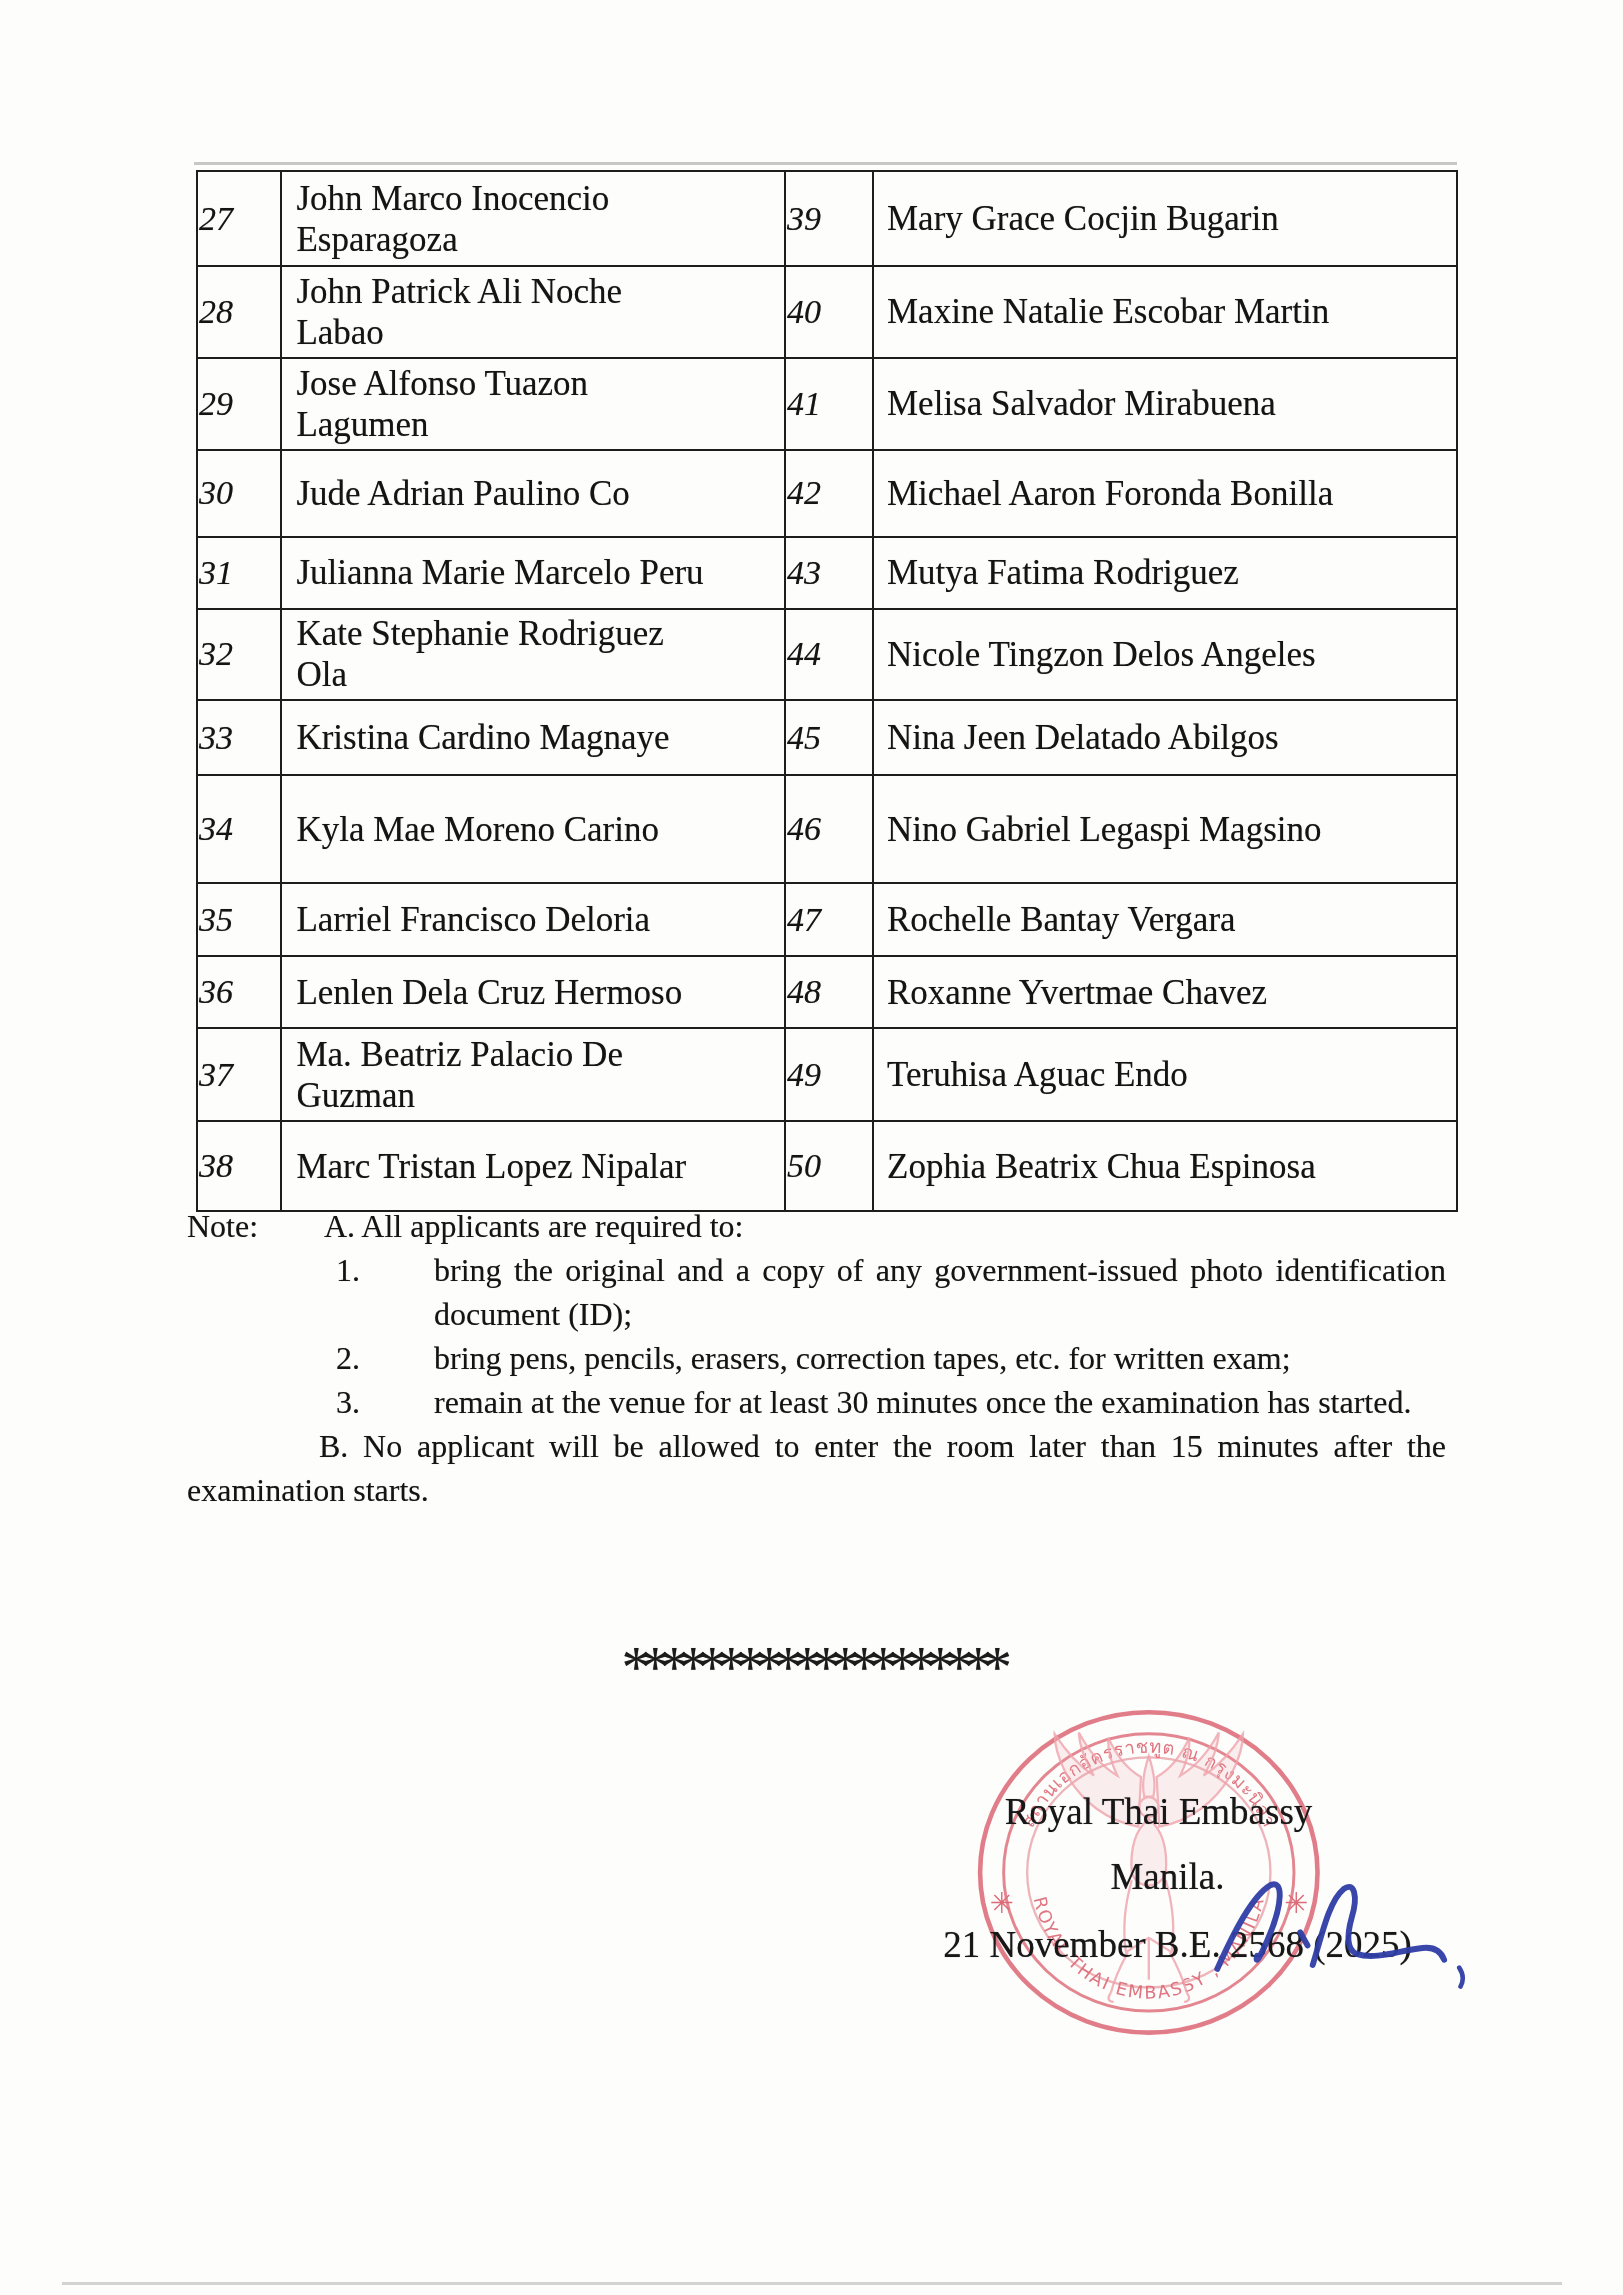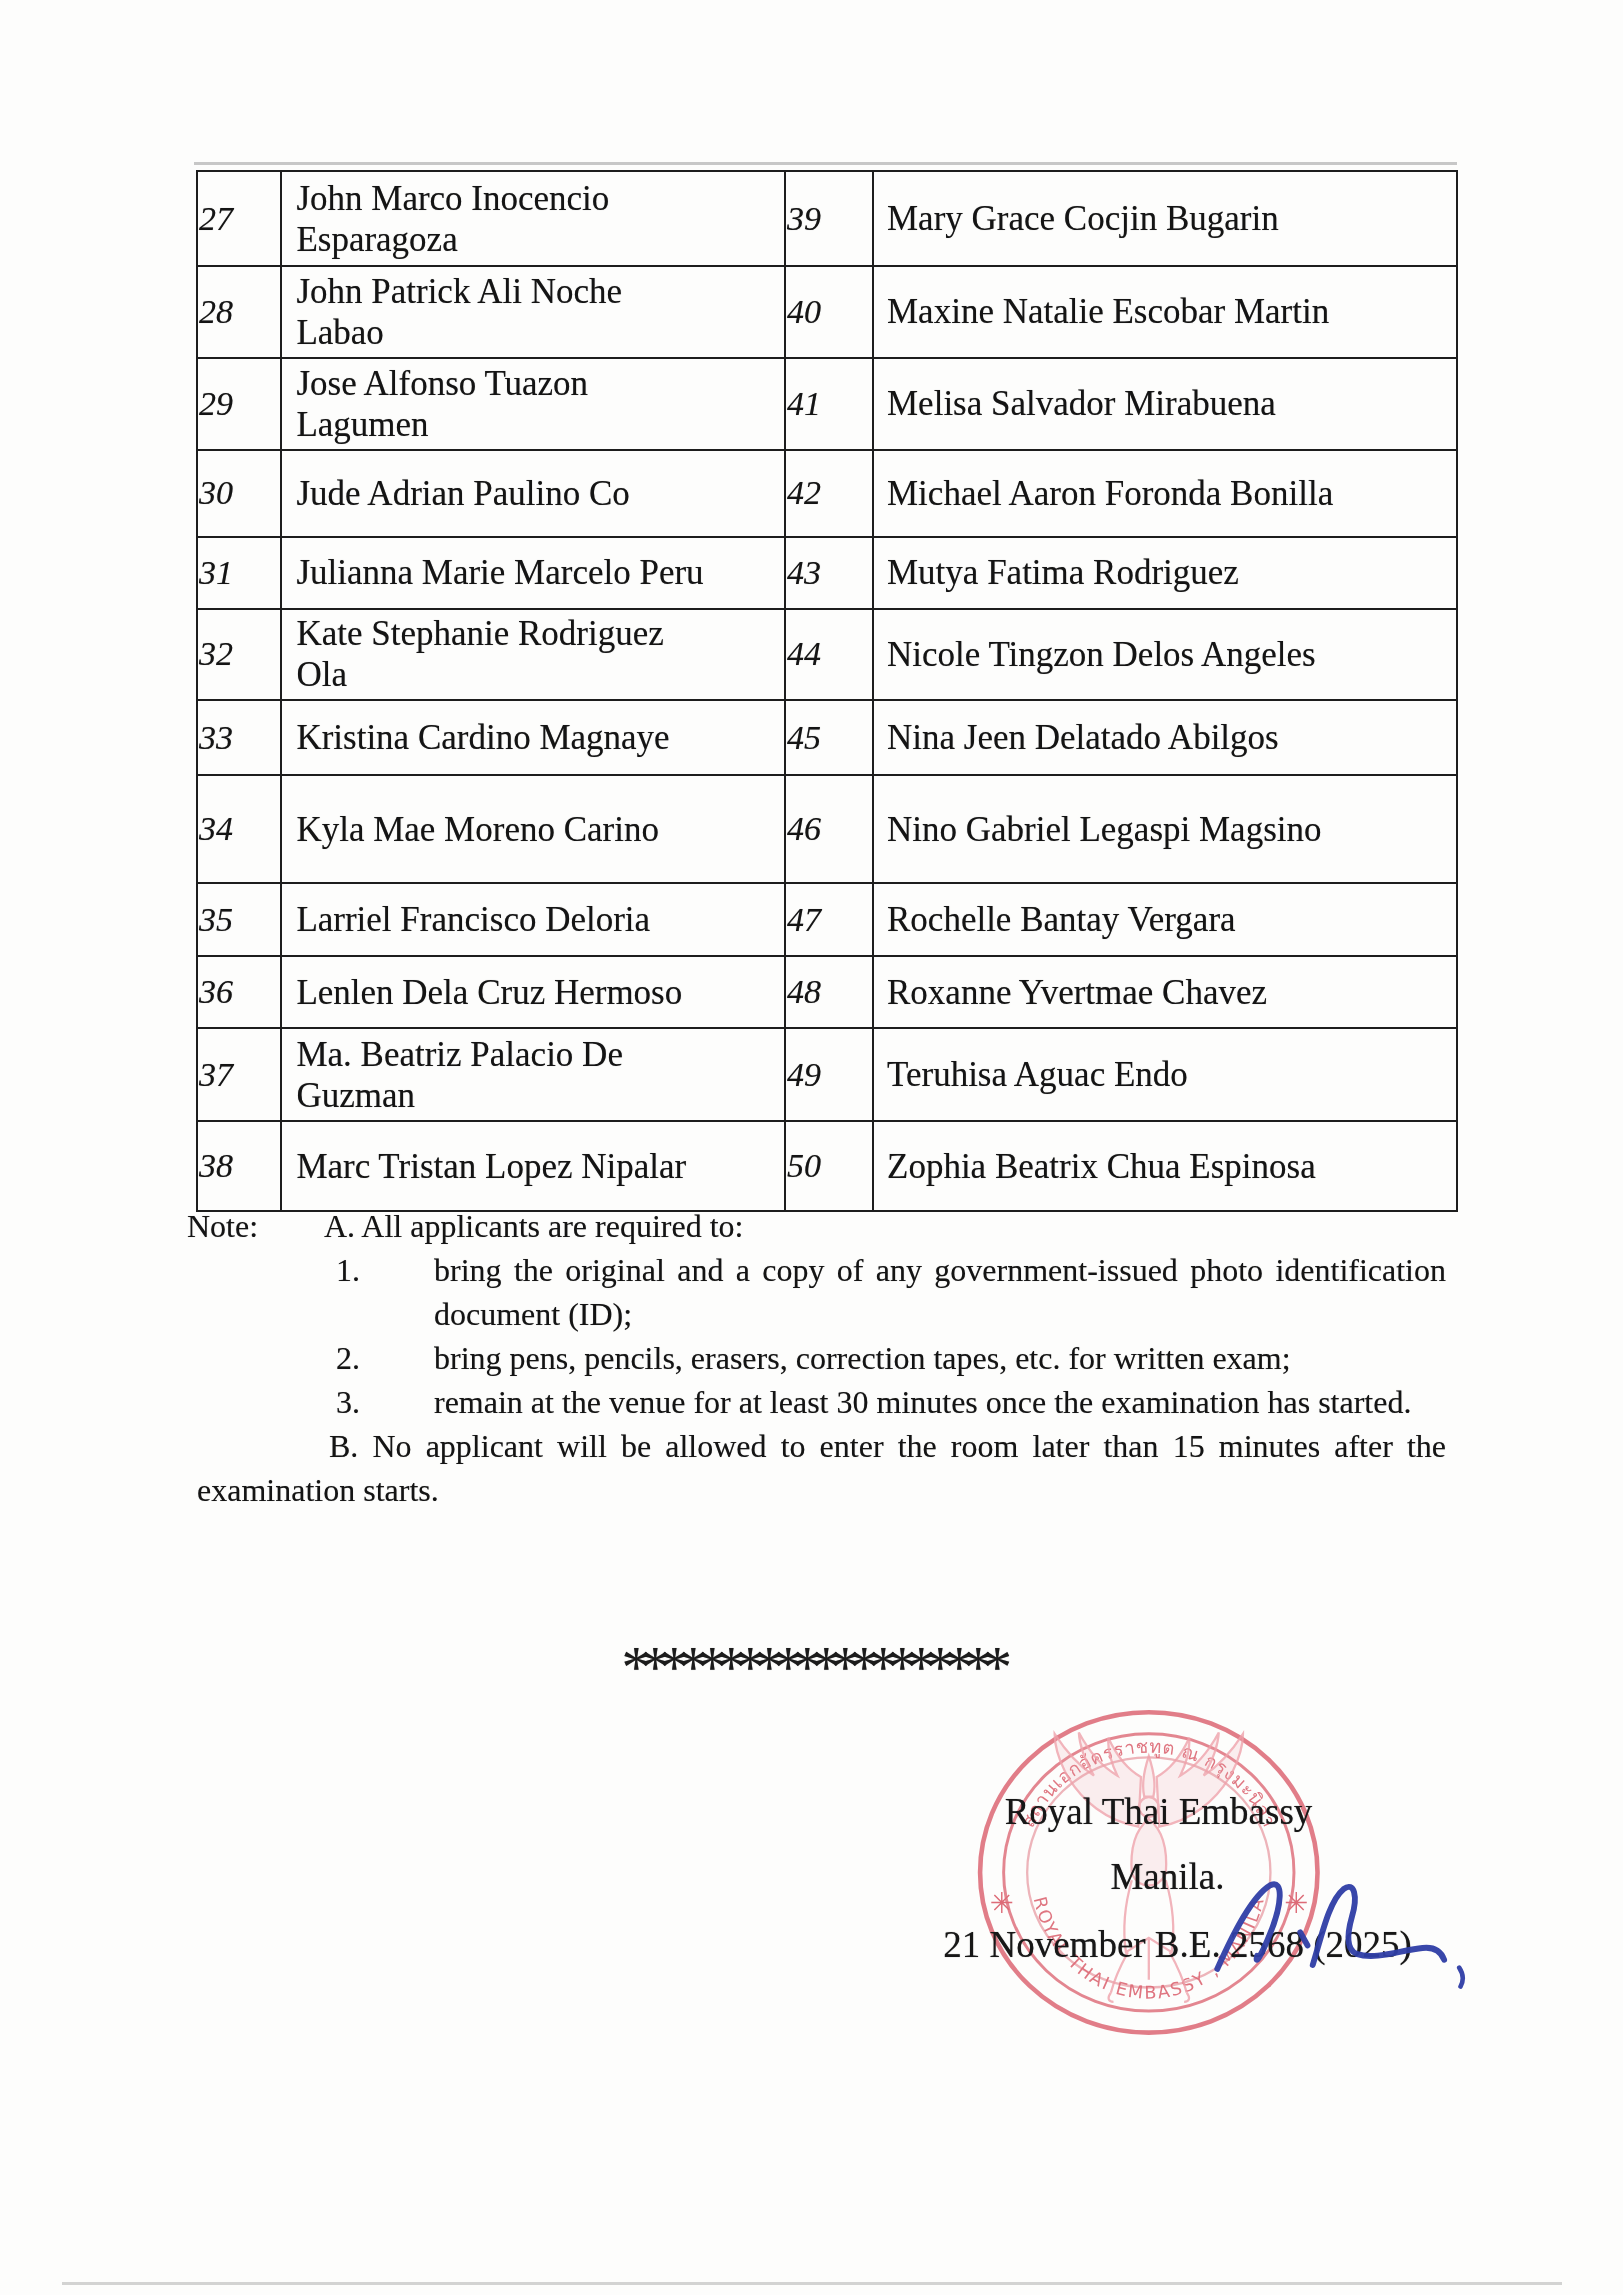--- a/index.html
+++ b/index.html
@@ -32,21 +32,21 @@
   tr.r10 { height:72px; } tr.r11 { height:93px; } tr.r12 { height:90px; }
   
   .note {
     position:absolute; left:187px; top:1204px; width:1259px;
     font-size:32px; line-height:44px; text-shadow:0 0 0.7px rgba(20,20,20,.45);
   }
   .note-head { display:flex; }
   .note-label { width:137px; flex:0 0 137px; }
   .note-item { position:relative; padding-left:247px; text-align:justify; }
   .note-item .inum { position:absolute; left:149px; top:0; }
-  .note-b { text-align:justify; text-indent:132px;margin-left:10px; }
+  .note-b { text-align:justify; text-indent:132px; }
   
   .sep {
     position:absolute; left:0; top:1633px; width:100%;
     text-align:center; font-size:59px; letter-spacing:-10.5px;
     font-family:"Liberation Serif", serif; color:#1b1b1b;
     text-shadow:0 0 0.7px rgba(20,20,20,.5);
   }
   
   svg.seal { position:absolute; left:916px; top:1676px; z-index:1; }
   .stamp-line {

